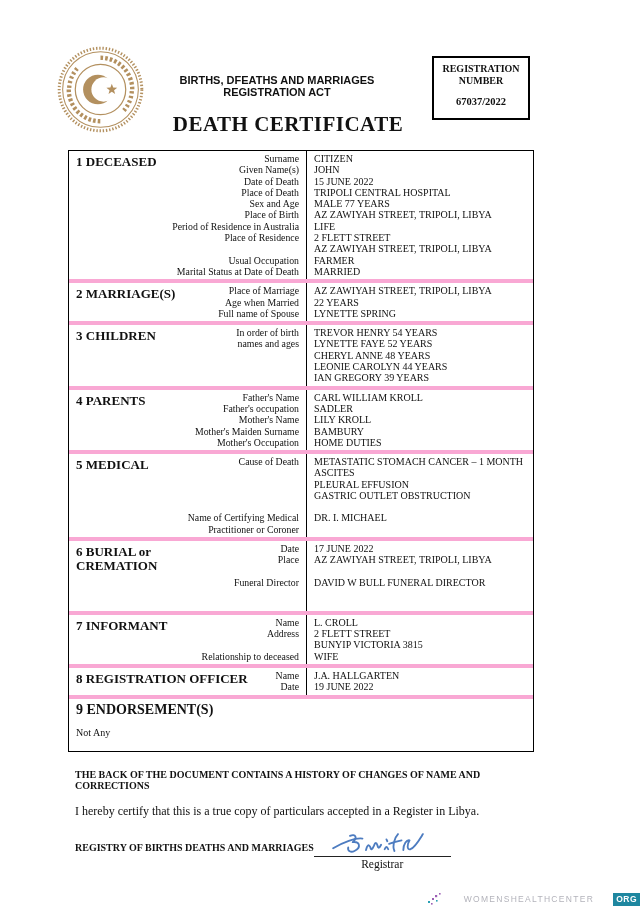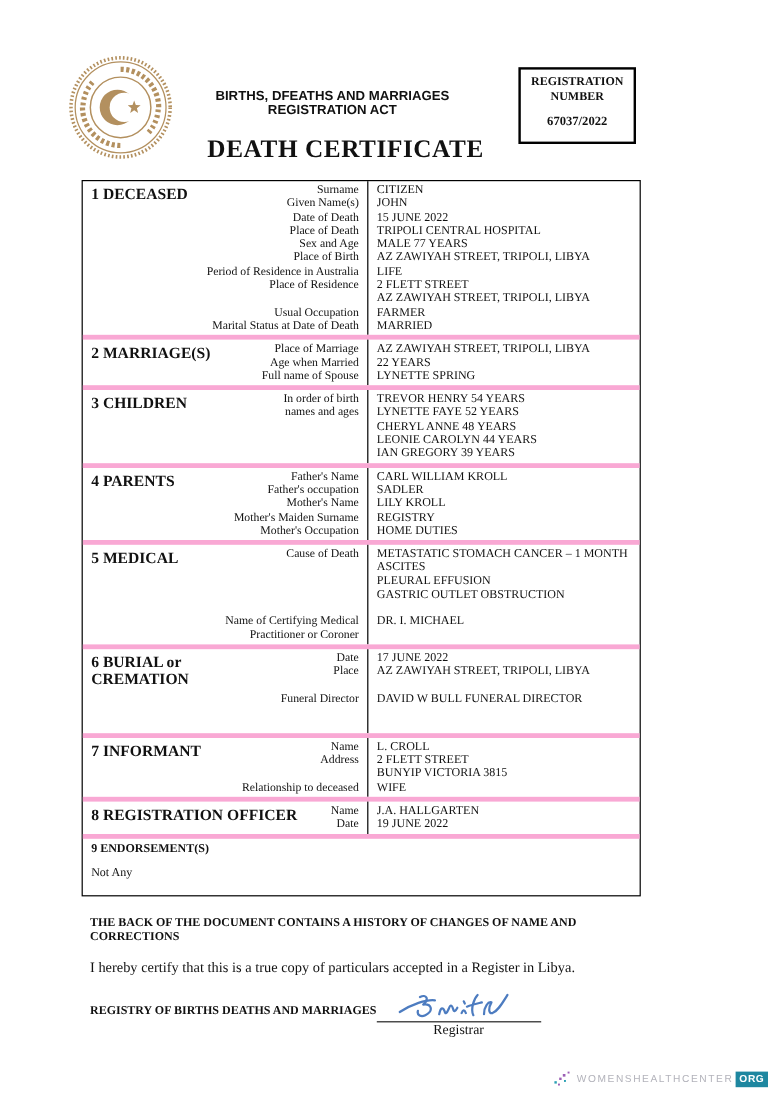--- a/index.html
+++ b/index.html
@@ -52,35 +52,35 @@
   .rows{ padding:2px 0; }
   .row{ display:flex; align-items:stretch; }
   .row.spacer{ min-height:10px; }
   .cell-label{
     width:237px; text-align:right; padding-right:7px; font-size:9.8px; line-height:11.3px;
   }
   .cell-value{
     flex:1; padding-left:8px; font-size:10px; line-height:11.3px;
   }
   .section.endorsements{ padding:3px 0 13px; }
-  .end-title{ font-weight:bold; font-size:10px; margin-left:7px;font-family:Liberation Serif, serif; }
+  .end-title{ font-weight:bold; font-size:14px; margin-left:7px;font-family:Liberation Serif, serif; }
   .end-value{ font-size:10px; margin-left:7px; margin-top:9px; }
   
   .footer{ margin-left:68px; width:466px; }
   .back-note{ margin:17px 0 0 7px; font-weight:bold; font-size:10px; }
   .certify{ margin:13px 0 0 7px; font-size:12px; }
   .registry-row{ display:flex; align-items:flex-end; margin-top:8px; }
   .registry{ font-weight:bold; font-size:10px; margin-left:7px; margin-bottom:17px; }
   .sig-block{ width:137px; text-align:center; }
   .sig-scribble{ display:block; margin:0 auto -3px; width:112px; height:32px; }
   .sig-line{ border-top:1.4px solid #222; }
   .sig-label{ font-size:11.5px; margin-top:1px; }
   
   .watermark{
-    position:absolute; right:4px; bottom:7px; display:flex; align-items:center; gap:2px;
+    position:absolute; right:4px; bottom:7px; display:flex; align-items:center; gap:19px;
     font-family:"Liberation Sans", sans-serif;
     margin-top:40px;
   }
   .wm-text{ font-size:8.5px; letter-spacing:1.3px; color:var(--watermark-text); }
   .wm-badge{
     font-size:8.5px; font-weight:bold; color:#fff; background:var(--watermark-badge);
     padding:1px 3px 2px; letter-spacing:.5px;
   }
 </style>
 </head>
@@ -267,21 +267,21 @@
           </div>
           <div class="cell-value">
             <div class="ln">LILY KROLL</div>
           </div>
         </div>
         <div class="row">
           <div class="cell-label">
             <div class="ln">Mother's Maiden Surname</div>
           </div>
           <div class="cell-value">
-            <div class="ln">REGISTRY</div>
+            <div class="ln">BAMBURY</div>
           </div>
         </div>
         <div class="row">
           <div class="cell-label">
             <div class="ln">Mother's Occupation</div>
           </div>
           <div class="cell-value">
             <div class="ln">HOME DUTIES</div>
           </div>
         </div>

